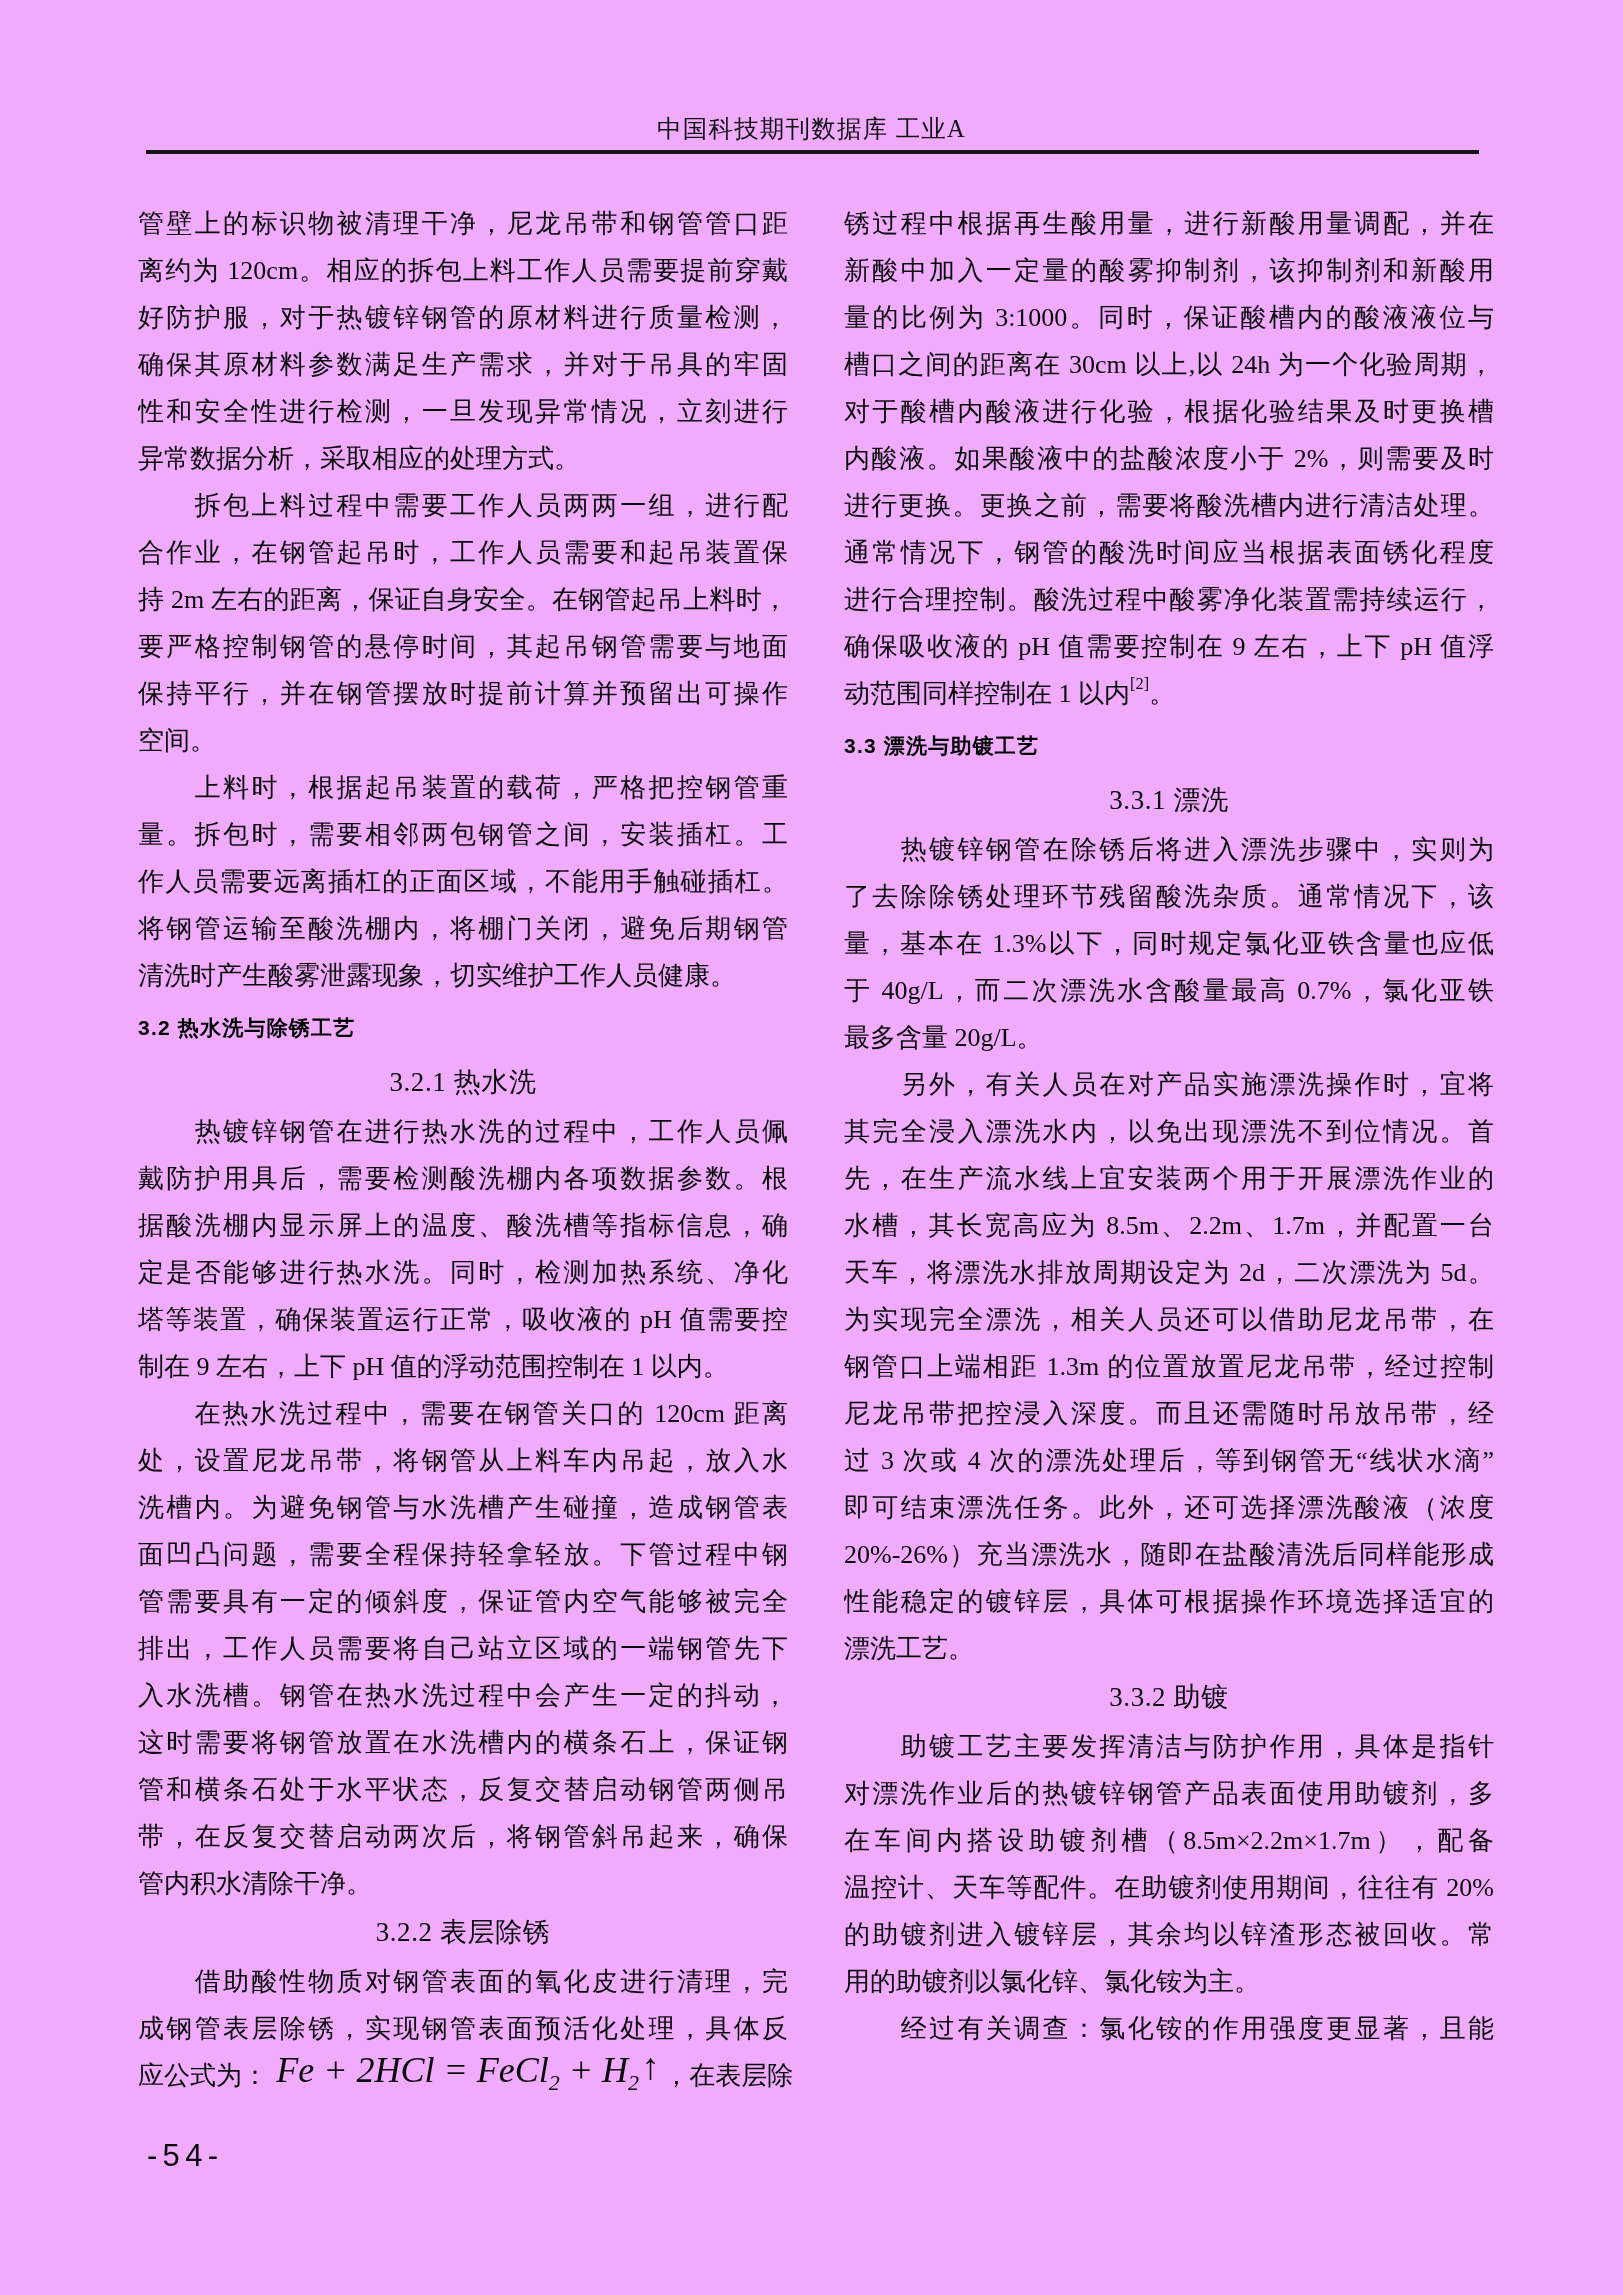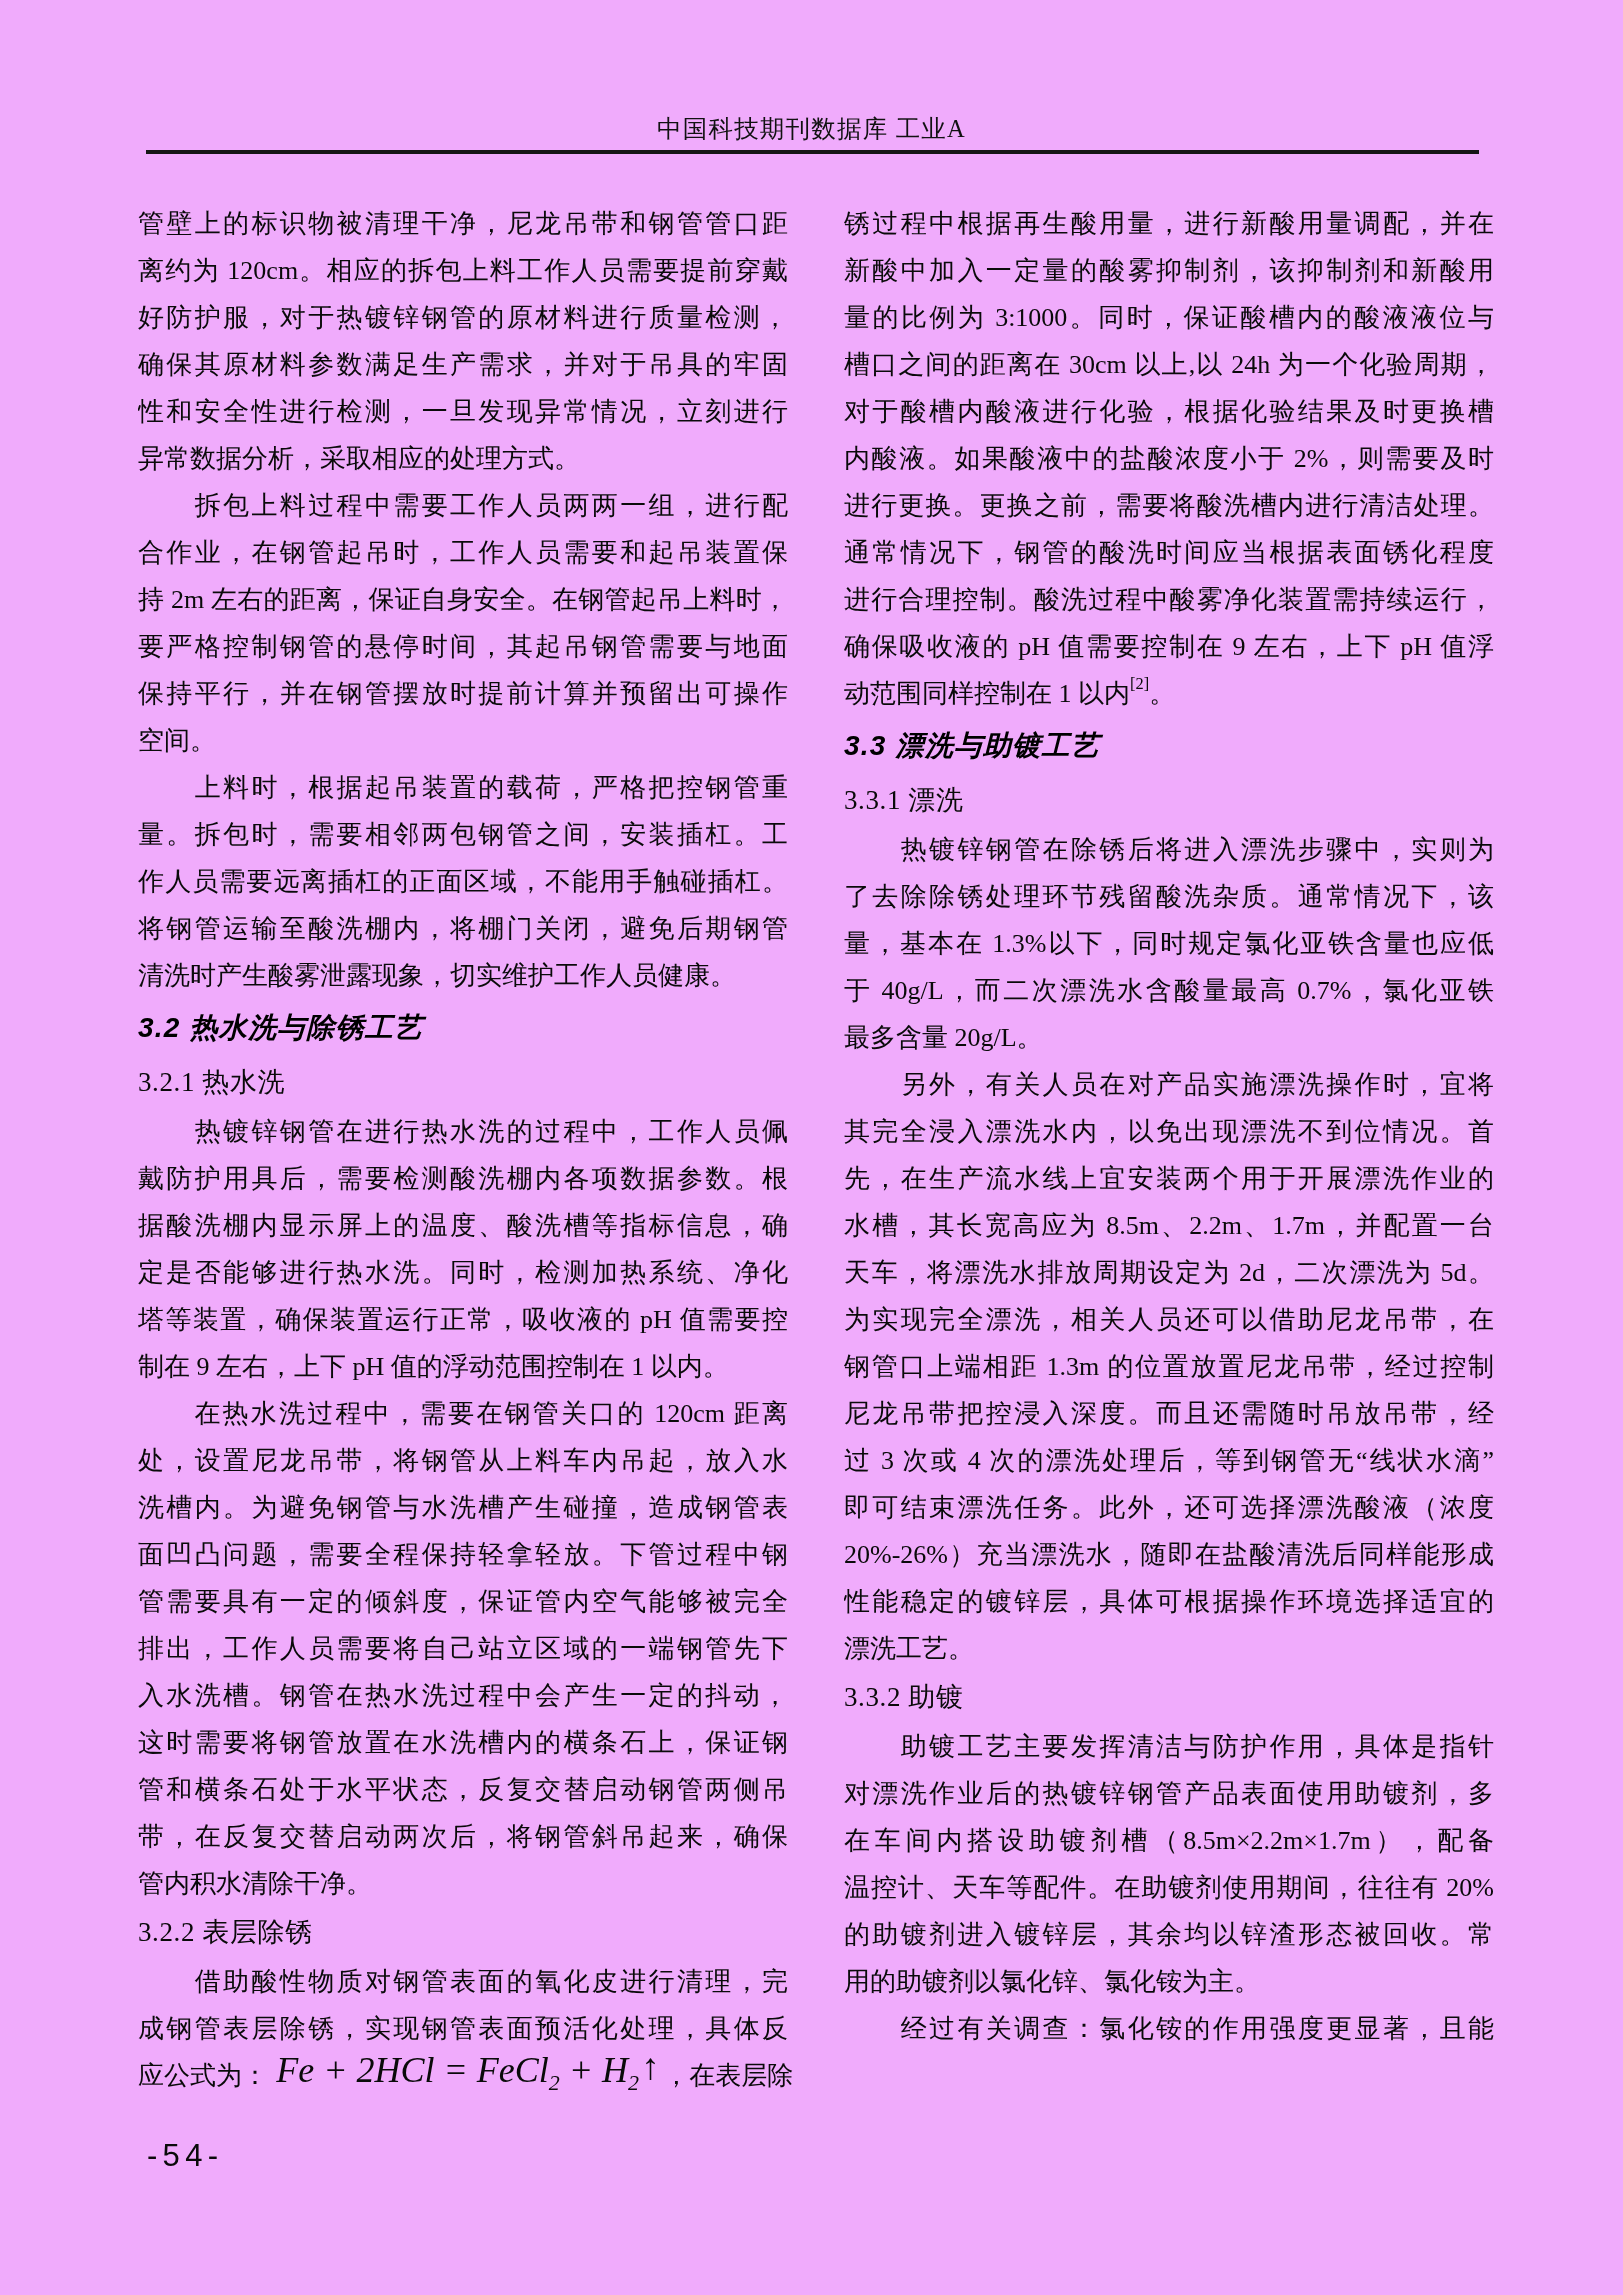--- a/index.html
+++ b/index.html
@@ -46,33 +46,33 @@
     text-align:justify;
     text-align-last:justify;
     overflow:hidden;
   }
   .line.end{
     text-align-last:left;
   }
   .h2{
     font-family:"Liberation Sans","DejaVu Sans",sans-serif;
     font-weight:bold;
-    font-size:28px;
+    font-size:21px;
     line-height:58px;
     height:58px;
     color:#000;
     letter-spacing:1.2px;
-    font-style:italic;
   }
   .h3{
     font-size:27px;
     line-height:51px;
     height:51px;
     color:#0a0a0a;
     letter-spacing:0.6px;
+    text-align:center;
   }
   .formula-line{
     display:flex;
     align-items:flex-start;
     height:77px;
     overflow:visible;
   }
   .fl-text{
     line-height:47px;
     white-space:nowrap;

